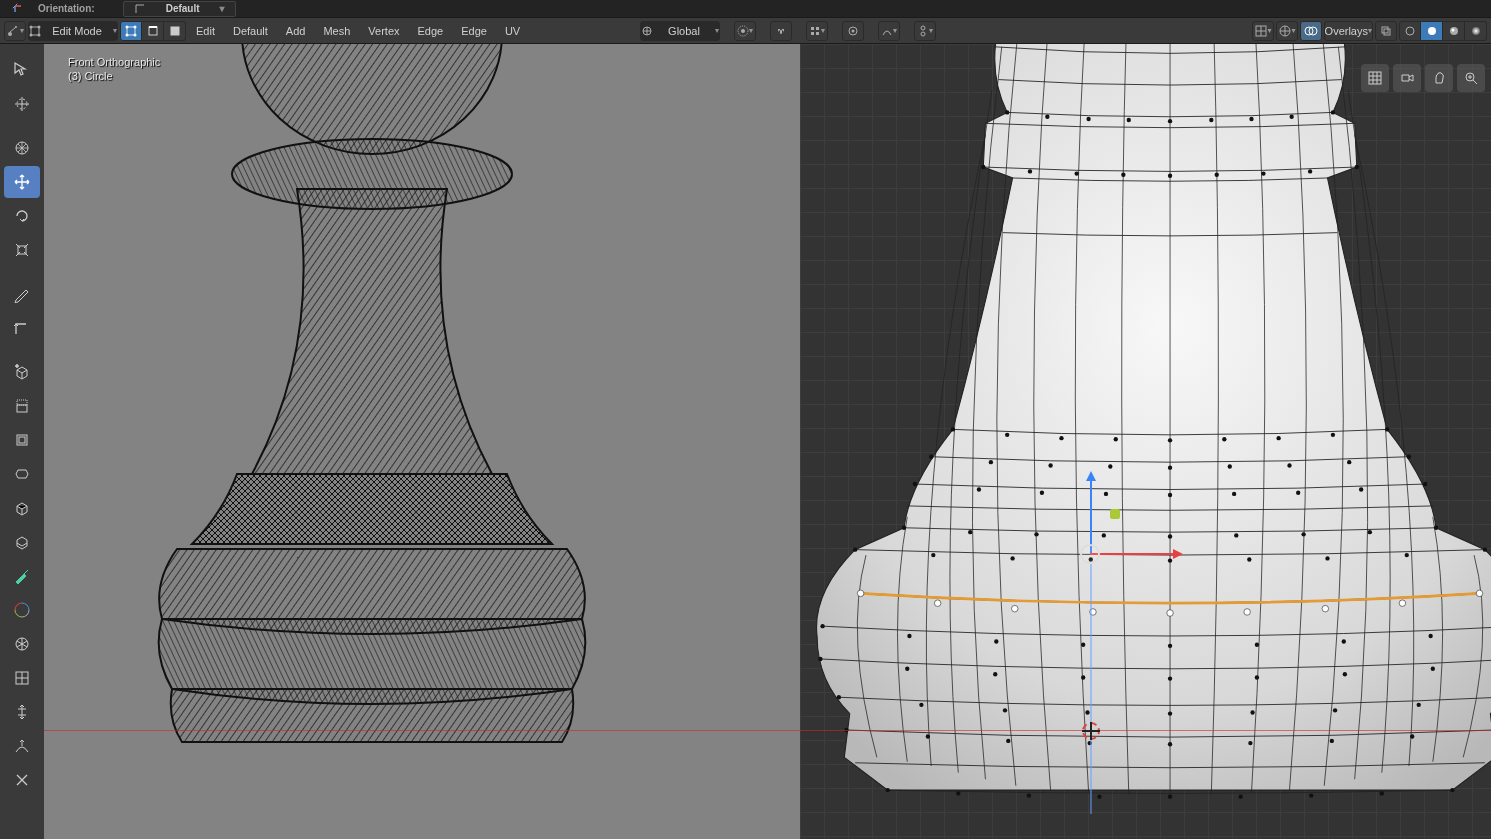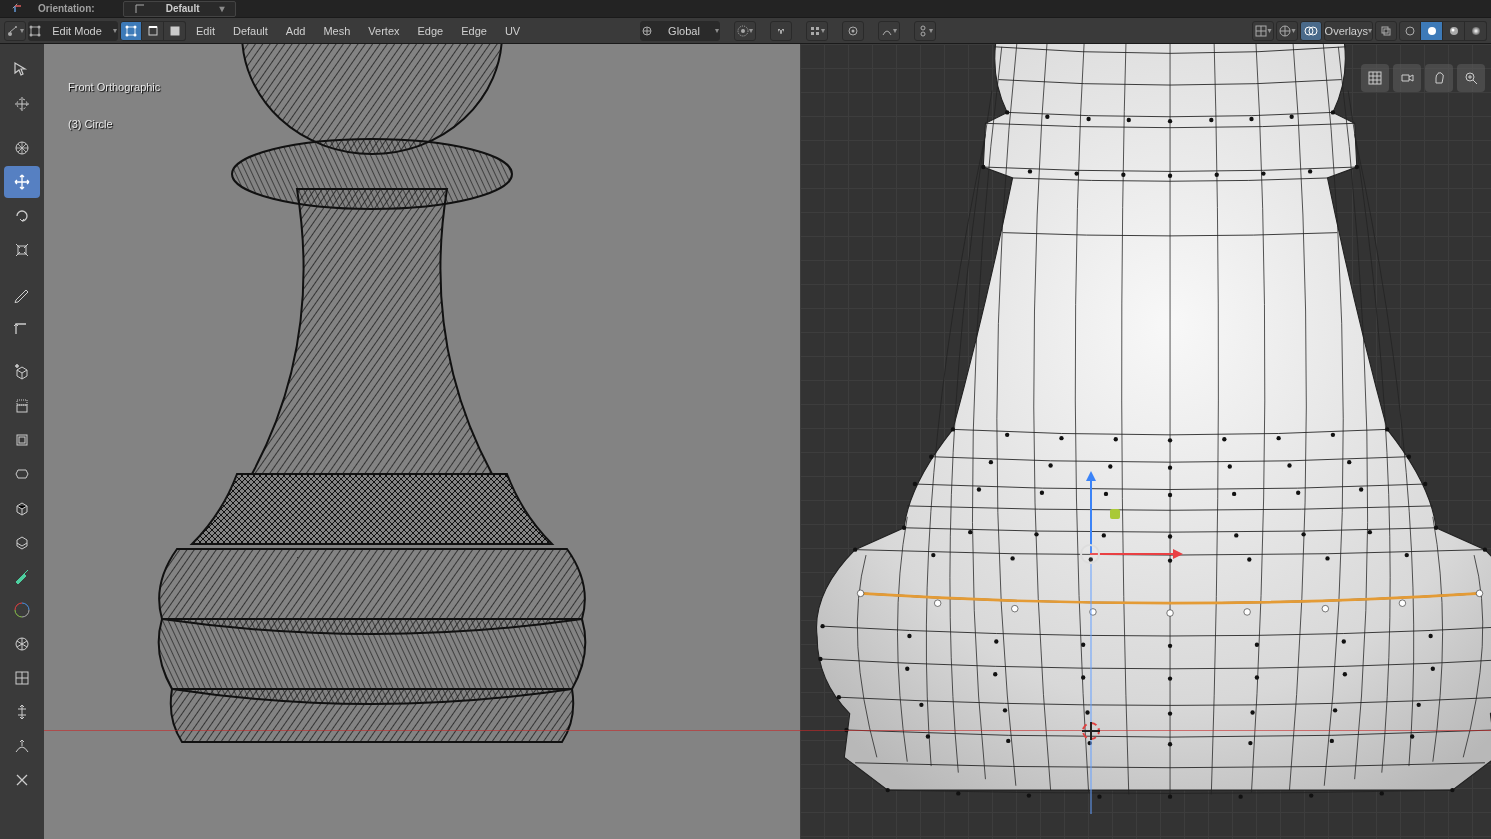--- a/index.html
+++ b/index.html
@@ -36,21 +36,21 @@
 .tool-sidebar { width: 44px; background: #3a3a3a; display: flex; flex-direction: column; align-items: center; padding-top: 10px; gap: 2px; z-index: 5; position: relative; }
 .tool-btn { width: 36px; height: 32px; border-radius: 4px; display: flex; align-items: center; justify-content: center; color: #ccc; }
 .tool-btn.active { background: #5680c2; color: #fff; }
 .tool-btn svg { width: 20px; height: 20px; }
 .tool-sep { height: 8px; }
 
 
 .ref-image-area { flex: 1; position: relative; background: #838383; overflow: hidden; }
 .ref-image-area .chess-ref { position: absolute; left: 0; top: -30px; width: 100%; height: 810px; }
 .viewport-overlay-text { position: absolute; top: 12px; left: 24px; color: #e8e8e8; font-size: 11px; text-shadow: 1px 1px 1px #000; z-index: 10; }
-.viewport-overlay-text .line { margin-bottom: 2px; margin-top: 25px; }
+.viewport-overlay-text .line { margin-bottom: 2px; }
 .red-line { position: absolute; left: 0; right: 0; top: 686px; height: 1px; background: rgba(200,40,40,0.6); }
 
 
 .nav-buttons { position: absolute; top: 20px; right: 6px; display: flex; gap: 4px; }
 .nav-btn { width: 28px; height: 28px; border-radius: 4px; background: rgba(90,90,90,0.6); display: flex; align-items: center; justify-content: center; }
 
 
 .gizmo-3d { position: absolute; left: 290px; top: 510px; }
 .axis-z { position: absolute; left: 0; top: -80px; width: 2px; height: 80px; background: #3b83f7; }
 .axis-z::after { content: ''; position: absolute; top: -8px; left: -4px; border: 5px solid transparent; border-bottom: 10px solid #3b83f7; }

